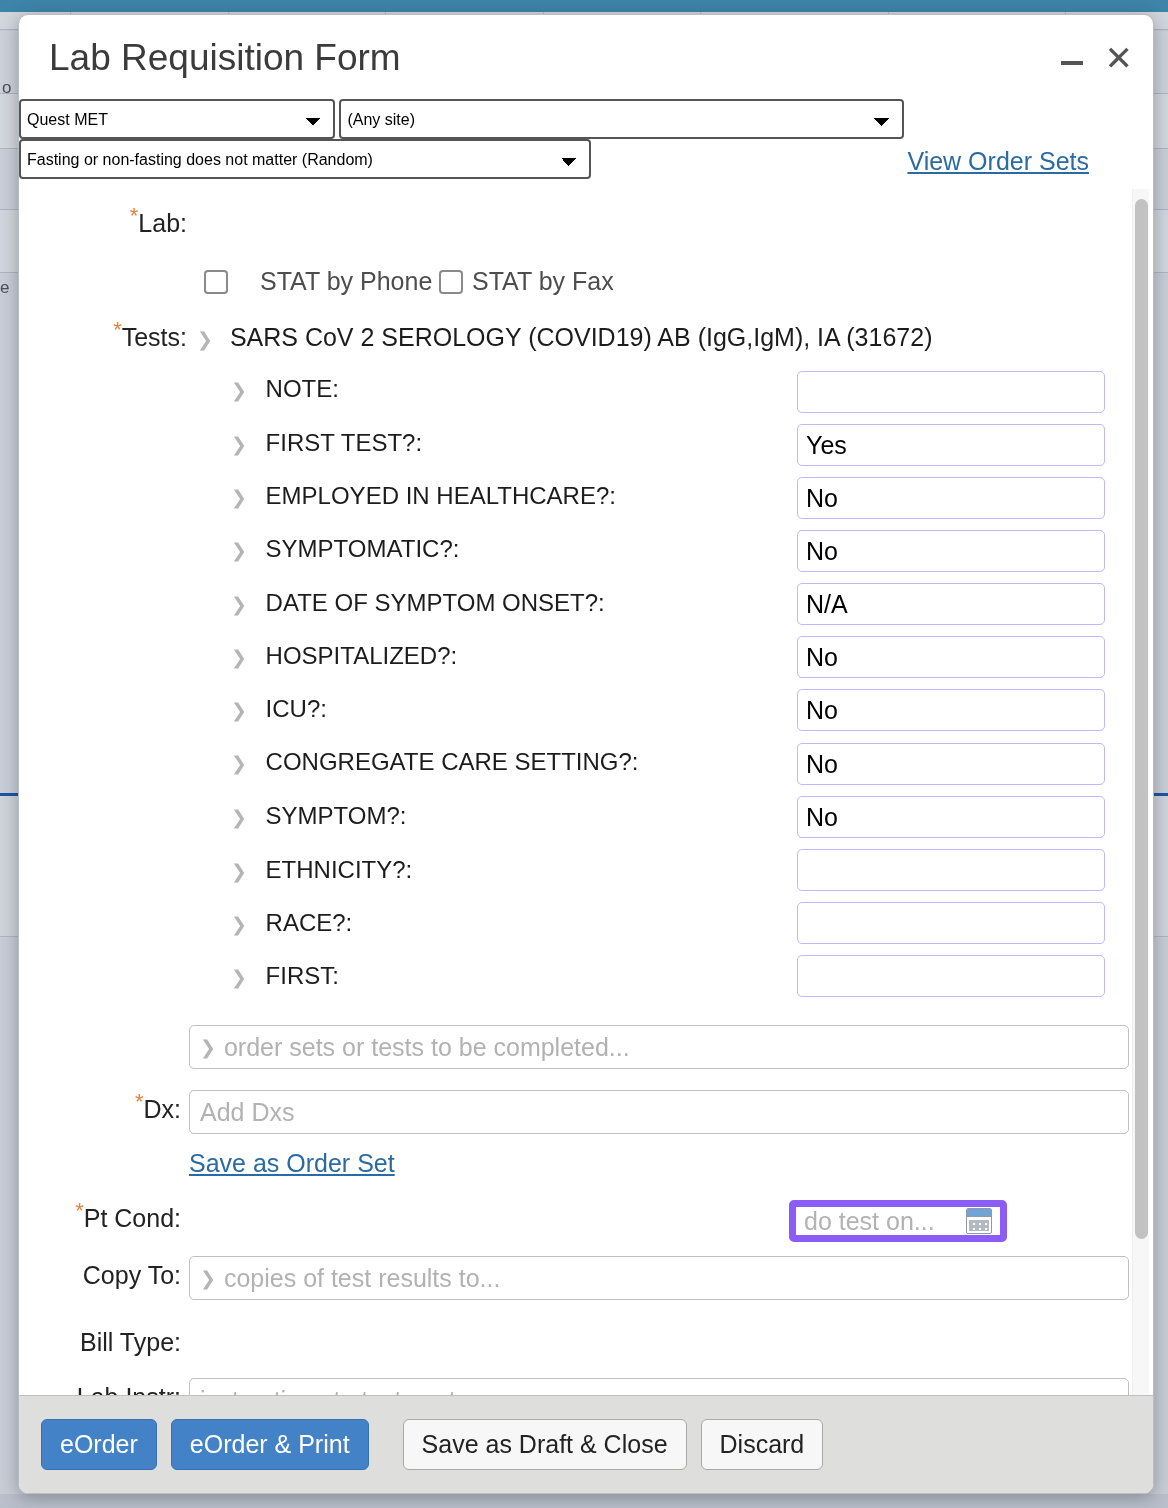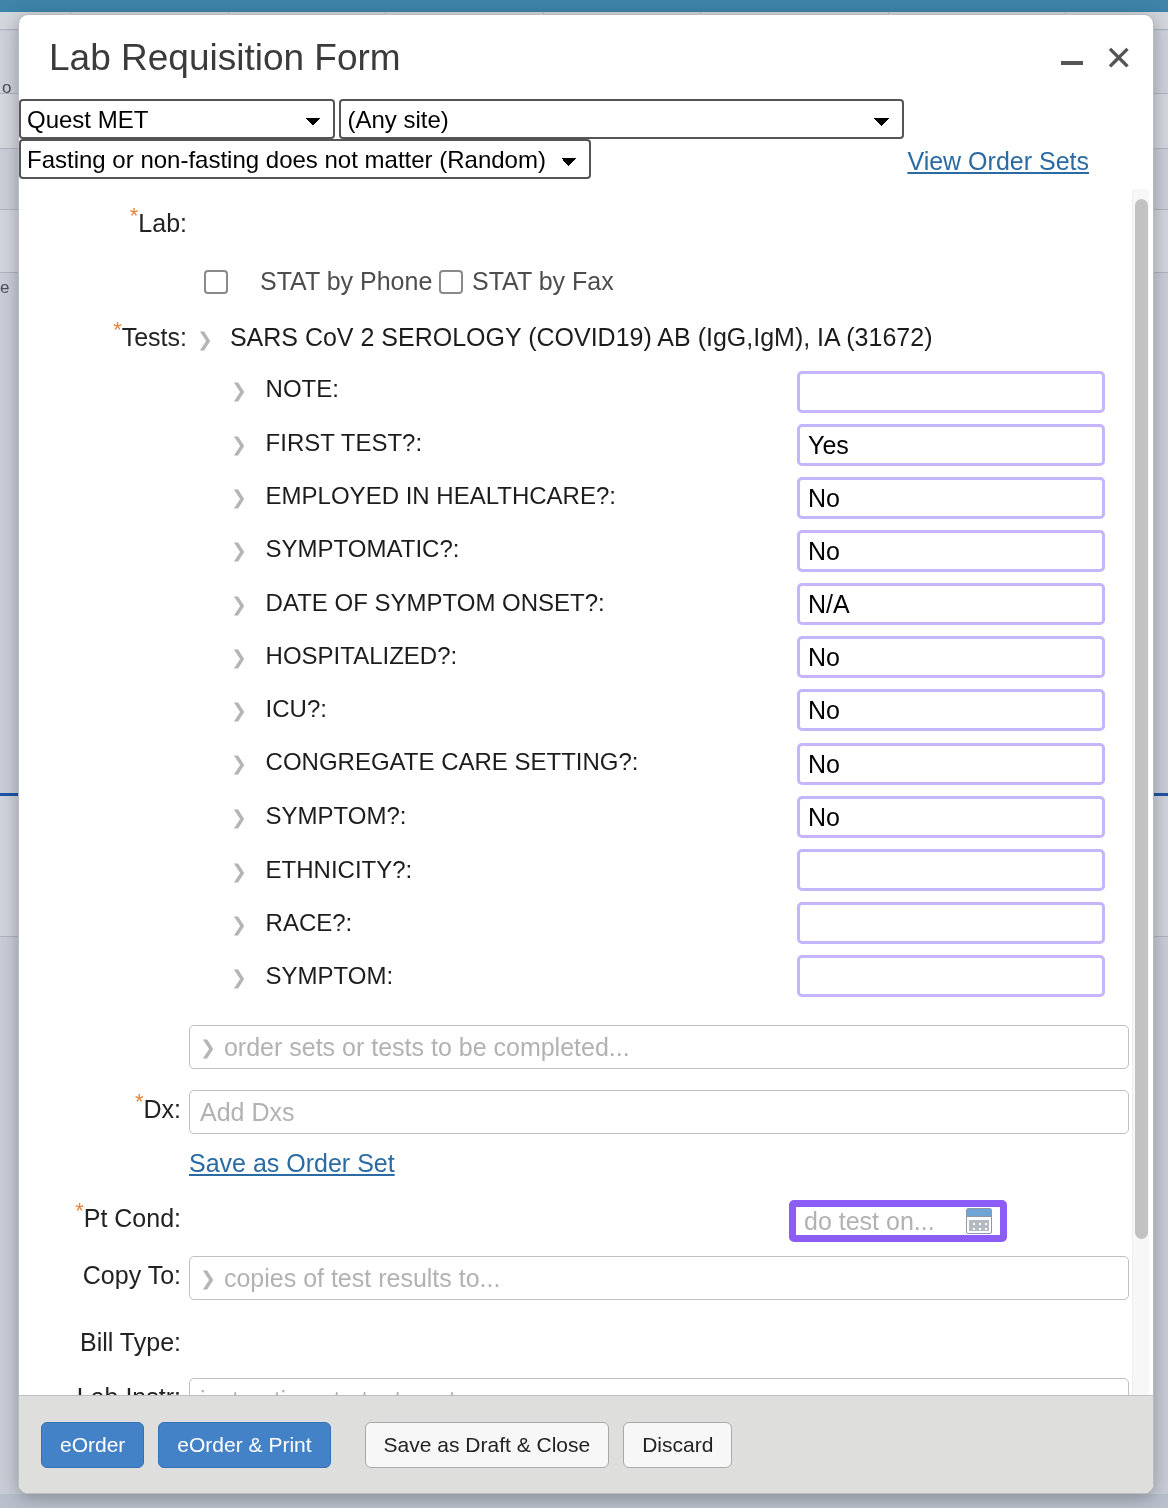--- a/index.html
+++ b/index.html
@@ -134,21 +134,21 @@
   .row-label {
     position: absolute;
     font-size: 25px;
     color: #222;
     text-align: right;
     white-space: nowrap;
   }
 
   select.sel {
     font-family: "Liberation Sans", sans-serif;
-    font-size: 24px;
+    font-size: 16px;
     color: #000;
     background: #fff;
     border: 2px solid #555;
     border-radius: 4px;
     padding: 2px 6px;
     height: 40px;
     -webkit-appearance: none;
     appearance: none;
     background-image:
       linear-gradient(45deg, transparent 50%, #000 50%),
@@ -197,21 +197,21 @@
     font-size: 24px;
     color: #1c1c1c;
     white-space: nowrap;
   }
 
   .q-input {
     position: absolute;
     left: 778px;
     width: 308px;
     height: 42px;
-    border: 3px solid #c4b5fd;
+    border: 1px solid #c4b5fd;
     border-radius: 5px;
     background: #fff;
     font-family: "Liberation Sans", sans-serif;
     font-size: 25px;
     color: #000;
     padding: 0 8px;
   }
 
   .wide-input {
     position: absolute;
@@ -286,21 +286,21 @@
     height: 98px;
     background: #dededd;
     border-top: 1px solid #bfbfbf;
     display: flex;
     align-items: center;
     padding-left: 22px;
     gap: 14px;
   }
   .btn {
     font-family: "Liberation Sans", sans-serif;
-    font-size: 21px;
+    font-size: 25px;
     border-radius: 6px;
     padding: 10px 18px;
     cursor: pointer;
     white-space: nowrap;
   }
   .btn-primary {
     background: #4482c8;
     border: 1px solid #3571b4;
     color: #fff;
   }
@@ -467,21 +467,21 @@
       
       <div class="q-label" style="left:212px; top:810px;">
         <span class="chev">❯</span>
         <span style="margin-left:12px;">RACE?:</span>
       </div>
       <input class="q-input" style="top: 803px;" value="">
 
       
       <div class="q-label" style="left:212px; top:863px;">
         <span class="chev">❯</span>
-        <span style="margin-left:12px;">SYMPTOM:</span>
+        <span style="margin-left:12px;">FIRST:</span>
       </div>
       <input class="q-input" style="top: 856px;" value="">
 
       
       <div class="tokenfield" style="left:170px; top:926px; width:940px; height:44px;">
         <span class="chev">❯</span>
         <span class="ph">order sets or tests to be completed...</span>
       </div>
 
       

